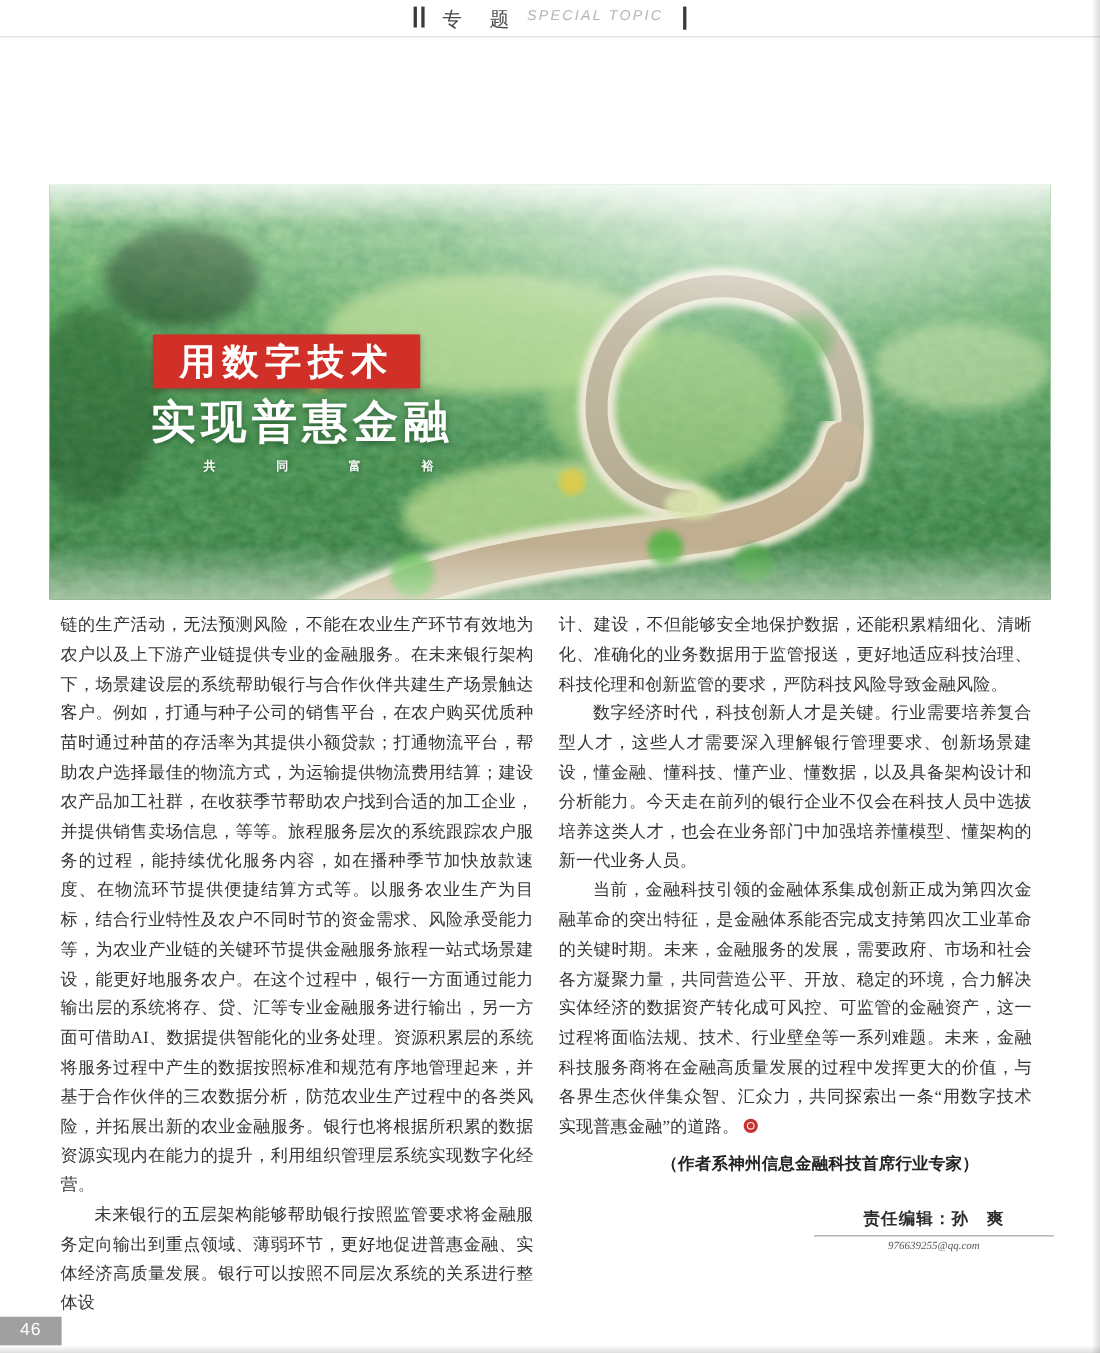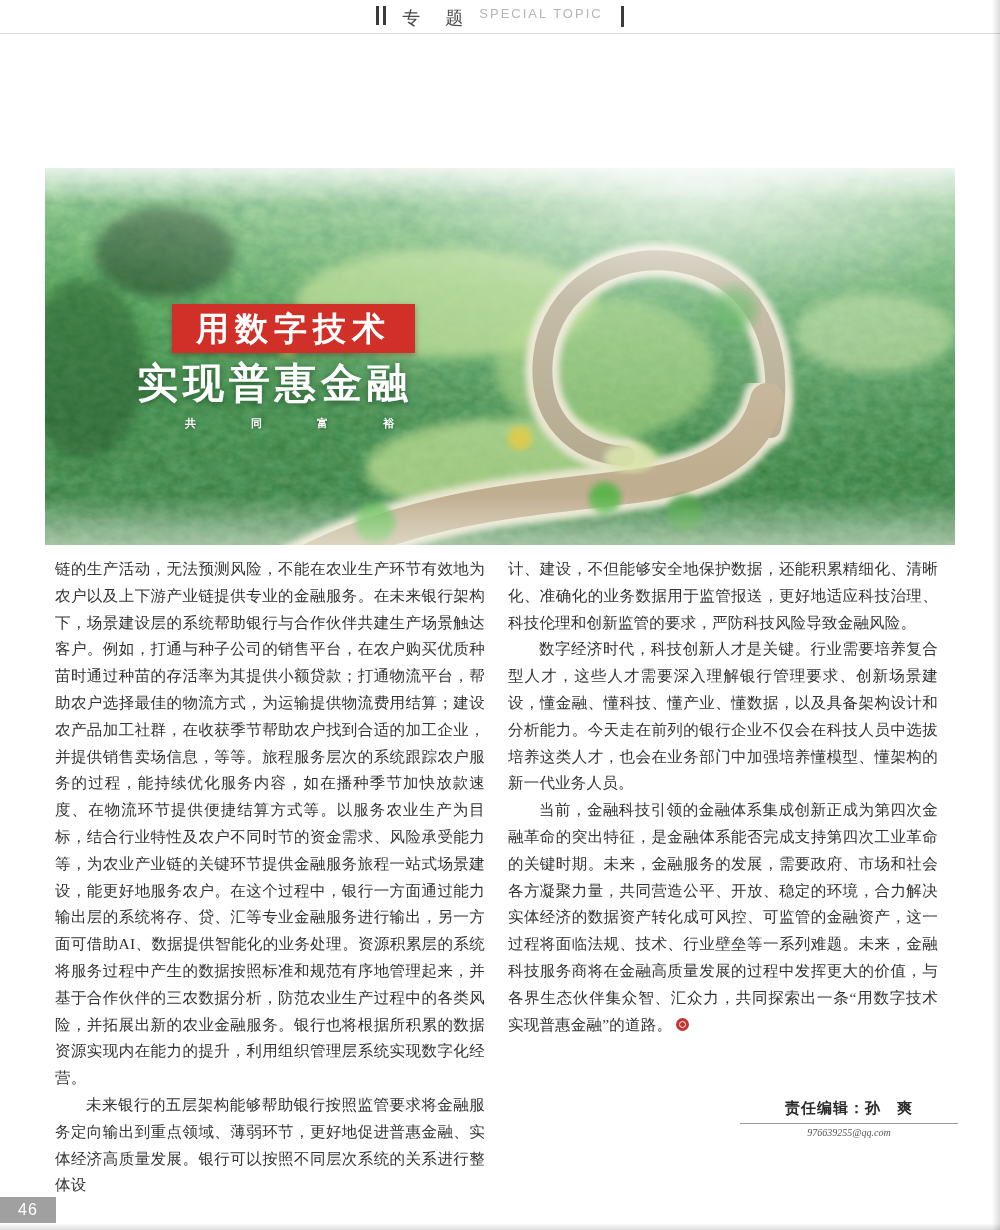--- a/index.html
+++ b/index.html
@@ -15,30 +15,30 @@
     background:linear-gradient(180deg,rgba(0,0,0,0),rgba(0,0,0,0.13));}
   
   .header{position:absolute;top:6px;left:0;width:100%;height:28px;
     display:flex;align-items:flex-start;justify-content:center;
     font-family:"Liberation Sans","DejaVu Sans",sans-serif;}
   .hbar{display:inline-block;background:#3a3a3a;}
   .hbar.b1{width:3px;height:19px;margin-right:4px;}
   .hbar.b2{width:3px;height:19px;margin-right:16px;}
   .hbar.b3{width:3px;height:21px;margin-left:18px;}
   .header .cn{font-size:18px;color:#4a4a4a;letter-spacing:10px;}
-  .header .en{font-size:13px;color:#b5b5b5;letter-spacing:2px;margin-left:6px;}
+  .header .en{font-size:13px;color:#b5b5b5;letter-spacing:2px;margin-left:6px;font-style:italic;}
   .header-rule{position:absolute;top:33px;left:0;width:100%;height:1px;background:#d9d9d9;}
   
   .hero{position:absolute;left:45px;top:168px;width:910px;height:377px;overflow:hidden;
     background:linear-gradient(180deg,#9ed29b 0%,#6fb86a 16%,#479a4b 38%,#357e3d 62%,#2b6a34 100%);}
   .hero svg{position:absolute;left:0;top:0;}
   .hero-badge{position:absolute;left:94px;top:136px;height:49px;line-height:49px;
     padding:0 24px;background:#d03028;color:#ffffff;
     font-family:"Liberation Sans","DejaVu Sans",sans-serif;font-weight:700;
-    font-size:33px;letter-spacing:6px;box-shadow:0 2px 6px rgba(60,0,0,.35);margin-left:33px;}
+    font-size:33px;letter-spacing:6px;box-shadow:0 2px 6px rgba(60,0,0,.35);}
   .hero-title{position:absolute;left:92px;top:188px;color:#ffffff;
     font-family:"Liberation Sans","DejaVu Sans",sans-serif;font-weight:700;
     font-size:41px;letter-spacing:5px;text-shadow:0 2px 7px rgba(0,40,10,.55);}
   .hero-sub{position:absolute;left:140px;top:248px;color:#ffffff;
     font-family:"Liberation Sans","DejaVu Sans",sans-serif;font-weight:700;
     font-size:11px;letter-spacing:26px;text-shadow:0 1px 4px rgba(0,40,10,.5);}
   
   .col{position:absolute;top:556px;width:430px;font-size:15.5px;line-height:26.8px;
     text-align:justify;letter-spacing:0.2px;color:#333333;}
   .col-left{left:55px;}
@@ -147,20 +147,21 @@
 
 <div class="col col-left">
   <p>链的生产活动，无法预测风险，不能在农业生产环节有效地为农户以及上下游产业链提供专业的金融服务。在未来银行架构下，场景建设层的系统帮助银行与合作伙伴共建生产场景触达客户。例如，打通与种子公司的销售平台，在农户购买优质种苗时通过种苗的存活率为其提供小额贷款；打通物流平台，帮助农户选择最佳的物流方式，为运输提供物流费用结算；建设农产品加工社群，在收获季节帮助农户找到合适的加工企业，并提供销售卖场信息，等等。旅程服务层次的系统跟踪农户服务的过程，能持续优化服务内容，如在播种季节加快放款速度、在物流环节提供便捷结算方式等。以服务农业生产为目标，结合行业特性及农户不同时节的资金需求、风险承受能力等，为农业产业链的关键环节提供金融服务旅程一站式场景建设，能更好地服务农户。在这个过程中，银行一方面通过能力输出层的系统将存、贷、汇等专业金融服务进行输出，另一方面可借助AI、数据提供智能化的业务处理。资源积累层的系统将服务过程中产生的数据按照标准和规范有序地管理起来，并基于合作伙伴的三农数据分析，防范农业生产过程中的各类风险，并拓展出新的农业金融服务。银行也将根据所积累的数据资源实现内在能力的提升，利用组织管理层系统实现数字化经营。</p>
   <p class="ind">未来银行的五层架构能够帮助银行按照监管要求将金融服务定向输出到重点领域、薄弱环节，更好地促进普惠金融、实体经济高质量发展。银行可以按照不同层次系统的关系进行整体设</p>
 </div>
 
 <div class="col col-right">
   <p>计、建设，不但能够安全地保护数据，还能积累精细化、清晰化、准确化的业务数据用于监管报送，更好地适应科技治理、科技伦理和创新监管的要求，严防科技风险导致金融风险。</p>
   <p class="ind">数字经济时代，科技创新人才是关键。行业需要培养复合型人才，这些人才需要深入理解银行管理要求、创新场景建设，懂金融、懂科技、懂产业、懂数据，以及具备架构设计和分析能力。今天走在前列的银行企业不仅会在科技人员中选拔培养这类人才，也会在业务部门中加强培养懂模型、懂架构的新一代业务人员。</p>
   <p class="ind"><span>当前，金融科技引领的金融体系集成创新正成为第四次金融革命的突出特征，是金融体系能否完成支持第四次工业革命的关键时期。未来，金融服务的发展，需要政府、市场和社会各方凝聚力量，共同营造公平、开放、稳定的环境，合力解决实体经济的数据资产转化成可风控、可监管的金融资产，这一过程将面临法规、技术、行业壁垒等一系列难题。未来，金融科技服务商将在金融高质量发展的过程中发挥更大的价值，与各界生态伙伴集众智、汇众力，共同探索出一条“用数字技术实现普惠金融”的道路。</span><span class="end-seal"></span></p>
+  <p class="author">（作者系神州信息金融科技首席行业专家）</p>
 </div>
 
 <div class="editor">
   <div class="label">责任编辑：孙　爽</div>
   <div class="mail">976639255@qq.com</div>
 </div>
 
 <div class="pagenum">46</div>
 
 <div class="edge-right"></div>

